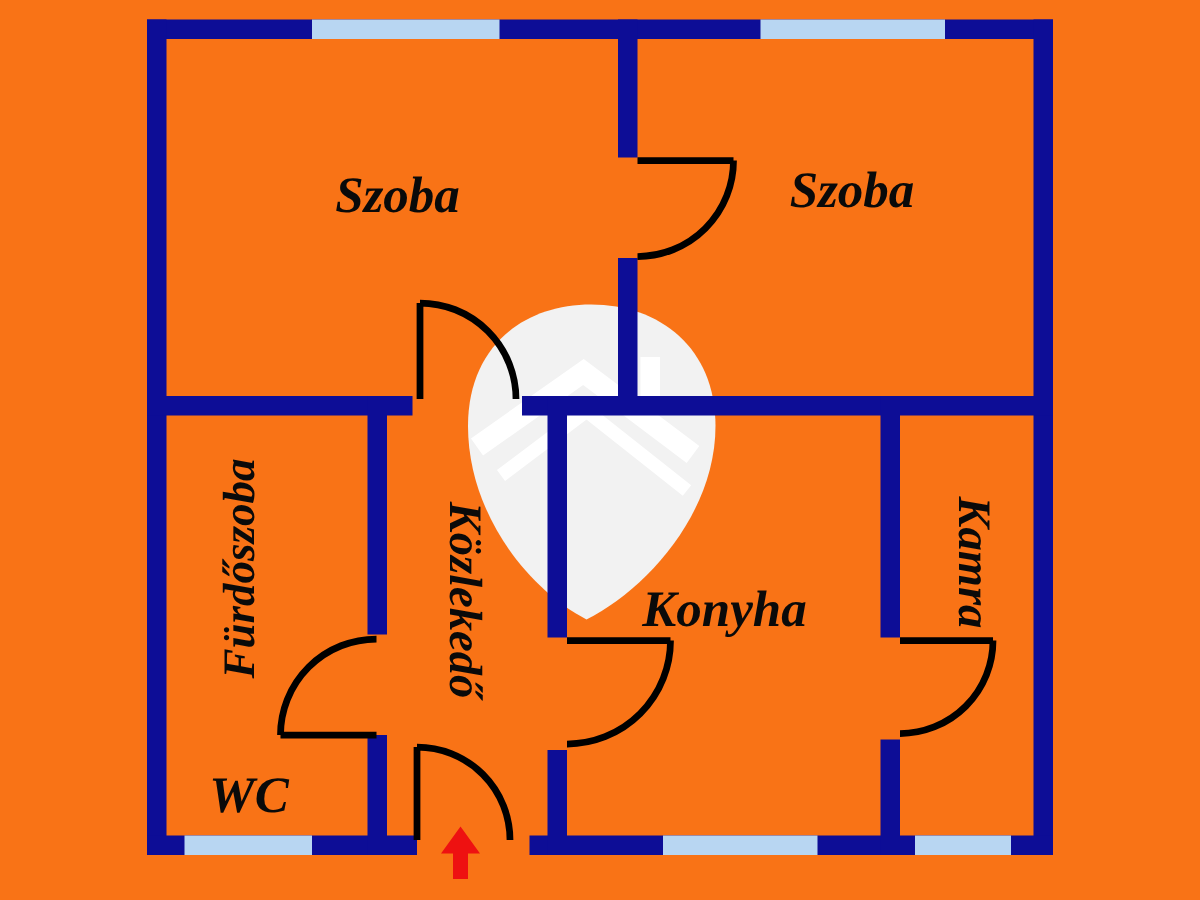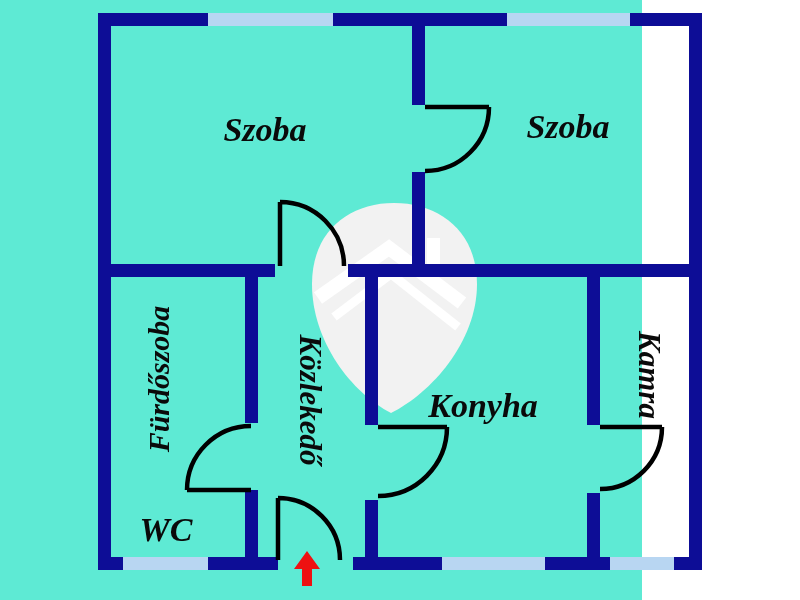--- a/index.html
+++ b/index.html
@@ -1,16 +1,16 @@
 <!DOCTYPE html>
 <html style="--wall: #0d0d96; --window: #b8d6f2; --door-line: #000000; --label: #0a0a0a; --arrow: #ee1111; --watermark: #f2f2f2;"><head>
 <meta charset="utf-8">
 <style>
   html,body{margin:0;padding:0;background:#ffffff;width:800px;height:600px;overflow:hidden;}
-  #stage{position:relative;width:642px;height:600px;background:#5eead4;}
+  #stage{position:relative;width:800px;height:600px;background:#f97316;}
   svg{display:block;}
   .wall{fill:var(--wall,#0d0d96);}
   .window{fill:var(--window,#b8d6f2);}
   .door{stroke:var(--door-line,#000000);stroke-width:4.5;fill:none;stroke-linecap:butt;}
   .room-label{
     font-family:"Liberation Serif","DejaVu Serif",serif;
     font-weight:bold;font-style:italic;
     fill:var(--label,#0a0a0a);
     text-anchor:middle;
   }

